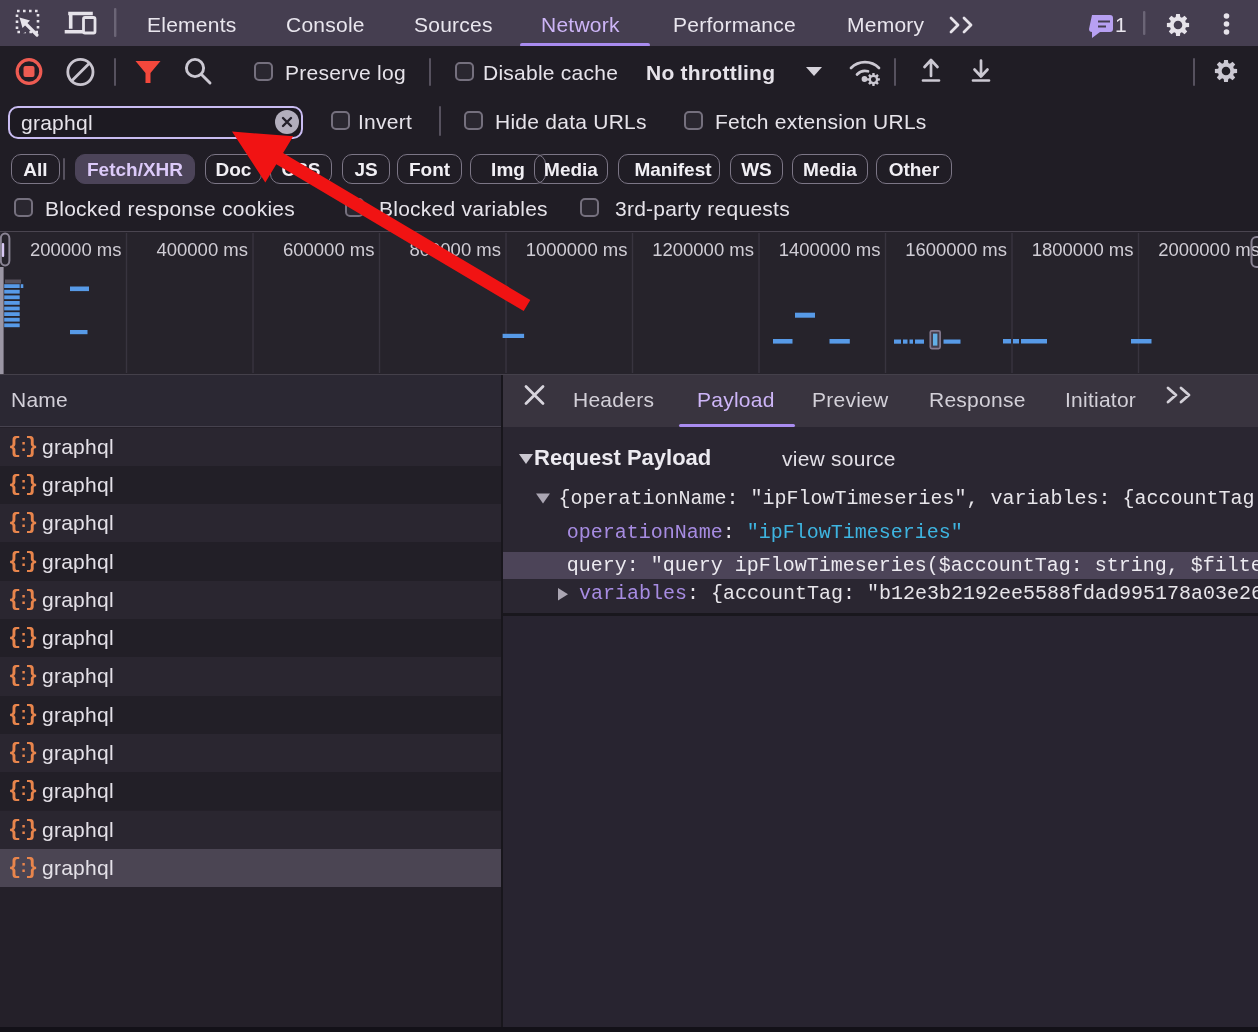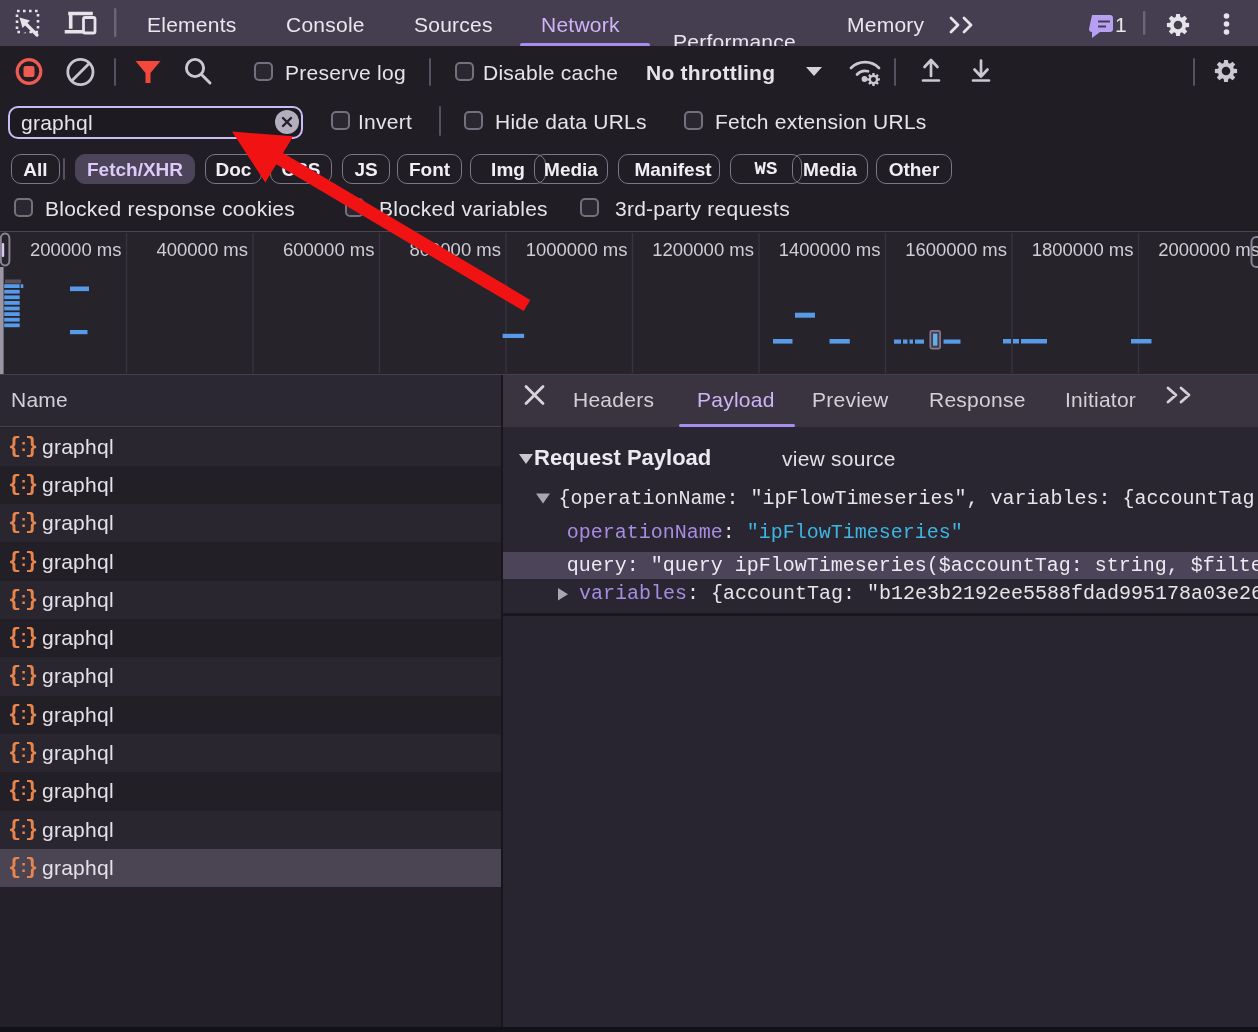--- a/index.html
+++ b/index.html
@@ -39,21 +39,21 @@
   <circle cx="1226.5" cy="16" r="2.8" fill="#e6e3ea"></circle>
   <circle cx="1226.5" cy="24" r="2.8" fill="#e6e3ea"></circle>
   <circle cx="1226.5" cy="32" r="2.8" fill="#e6e3ea"></circle>
 </svg>
 <div class="abs txt" style="left:1115px;top:13px;color:#e9e6ee;">1</div>
 <div class="abs txt" style="left:147px;top:13px;color:#e9e6ee;">Elements</div>
 <div class="abs txt" style="left:286px;top:13px;color:#e9e6ee;">Console</div>
 <div class="abs txt" style="left:414px;top:13px;color:#e9e6ee;">Sources</div>
 <div class="abs txt" style="left:541px;top:13px;color:#cdb5f7;">Network</div>
 <div class="abs" style="left:520px;top:43px;width:130px;height:3.5px;background:#a98cf0;border-radius:2px;"></div>
-<div class="abs txt" style="left:673px;top:13px;color:#e9e6ee;margin-top:17px;">Performance</div>
+<div class="abs txt" style="left:673px;top:13px;color:#e9e6ee;">Performance</div>
 <div class="abs txt" style="left:847px;top:13px;color:#e9e6ee;">Memory</div>
 
 <div class="abs" style="left:0;top:46px;width:1258px;height:50px;background:#201d25;"></div>
 <svg class="abs" style="left:0;top:46px;" width="1258" height="50">
 
   <circle cx="29" cy="25.5" r="11.8" fill="none" stroke="#ee5b52" stroke-width="3.2"></circle>
   <rect x="23.5" y="20" width="11" height="11" rx="2" fill="#ee5b52"></rect>
 
   <circle cx="80.4" cy="26" r="12.6" fill="none" stroke="#c9c5cf" stroke-width="2.8"></circle>
   <path d="M71.6 35 L89.4 17.2" stroke="#c9c5cf" stroke-width="2.8"></path>
@@ -115,21 +115,21 @@
 <div class="chip" style="left:11px;width:49px;">All</div>
 <div class="vdiv" style="left:63px;top:158px;height:22px;"></div>
 <div class="chip" style="left:75px;width:120px;background:#4c4459;border-color:#4c4459;color:#dccaf9;">Fetch/XHR</div>
 <div class="chip" style="left:205px;width:57px;">Doc</div>
 <div class="chip" style="left:270px;width:62px;">CSS</div>
 <div class="chip" style="left:342px;width:48px;">JS</div>
 <div class="chip" style="left:397px;width:65px;">Font</div>
 <div class="chip" style="left:470px;width:76px;">Img</div>
 <div class="chip" style="left:534px;width:74px;">Media</div>
 <div class="chip" style="left:618px;width:102px;padding-left:8px;">Manifest</div>
-<div class="chip" style="left:730px;width:72px;font-family:Liberation Mono, monospace;">WS</div>
+<div class="chip" style="left:730px;width:53px;">WS</div>
 <div class="chip" style="left:792px;width:76px;">Media</div>
 <div class="chip" style="left:876px;width:76px;">Other</div>
 
 <div class="abs" style="left:0;top:192px;width:1258px;height:39px;background:#201d25;"></div>
 <div class="cb" style="left:14px;top:198px;"></div>
 <div class="abs txt" style="left:45px;top:197px;">Blocked response cookies</div>
 <div class="cb" style="left:345px;top:198px;"></div>
 <div class="abs txt" style="left:379px;top:197px;">Blocked variables</div>
 <div class="cb" style="left:580px;top:198px;"></div>
 <div class="abs txt" style="left:615px;top:197px;">3rd-party requests</div>

